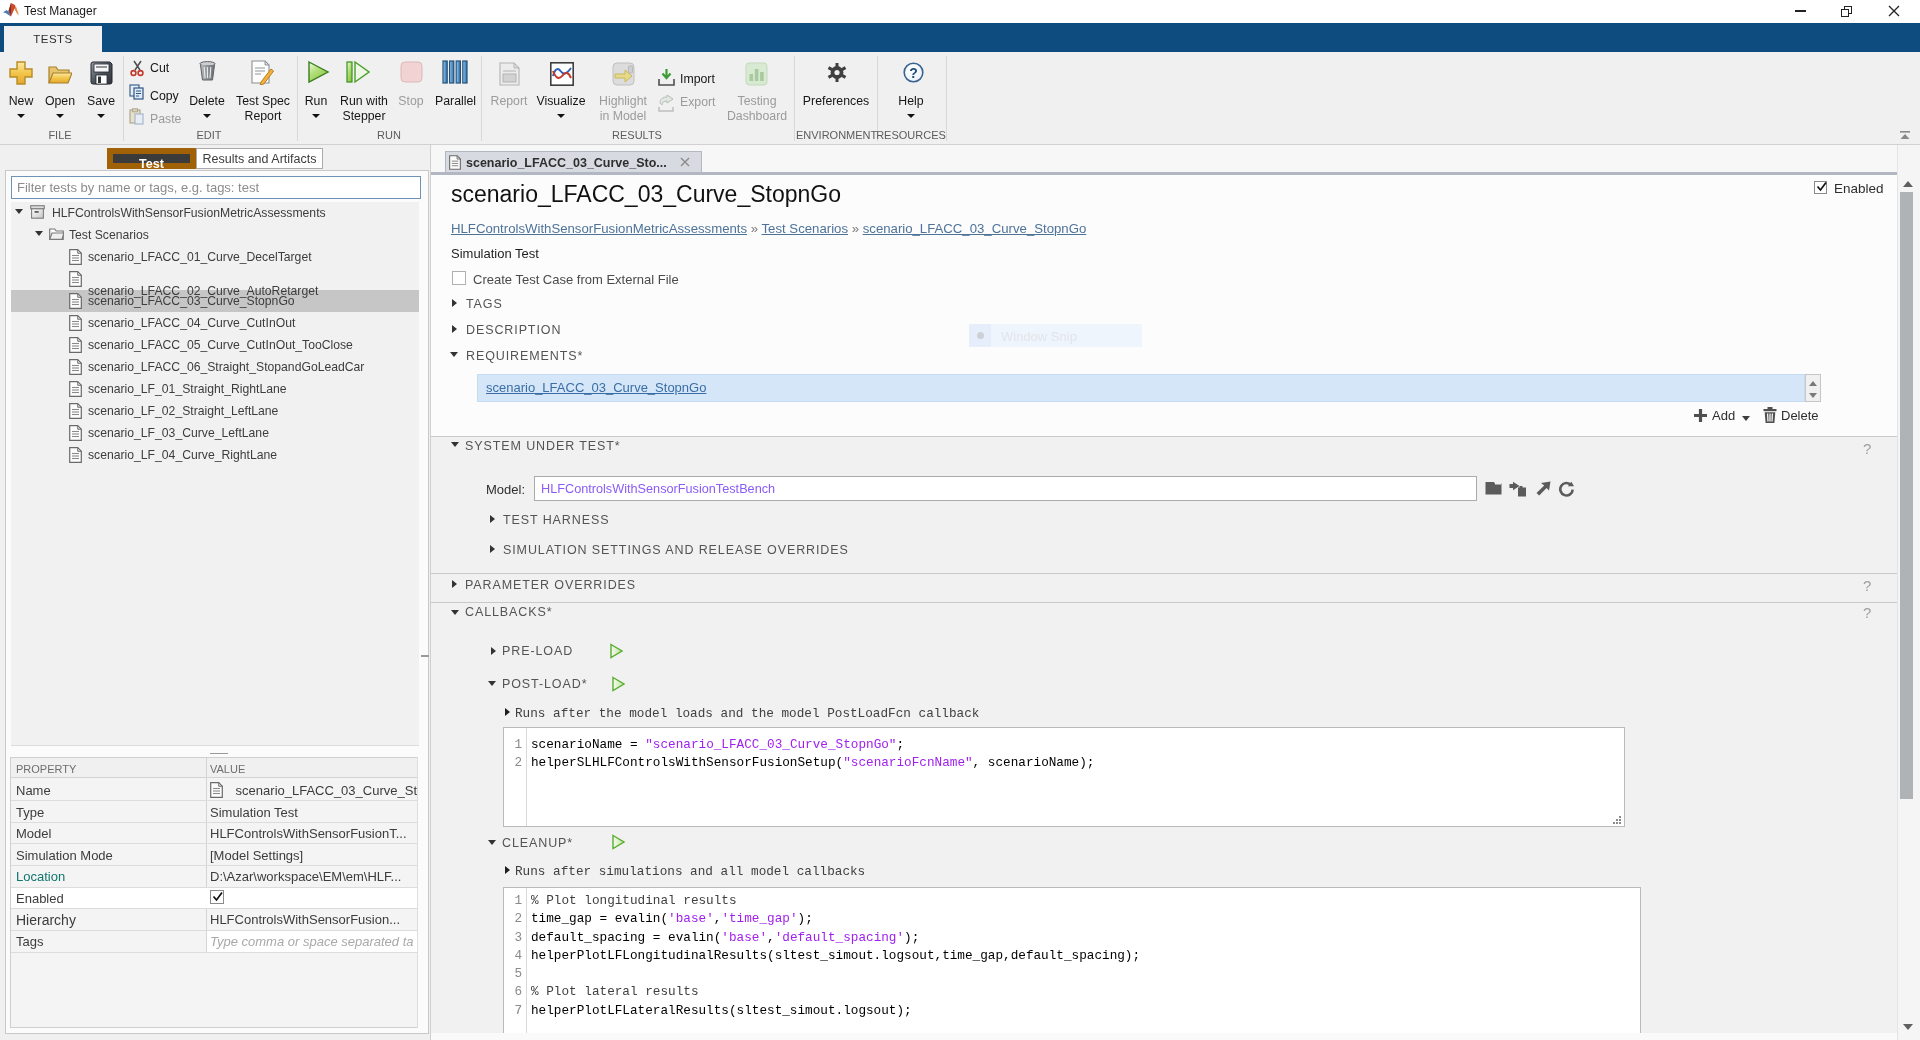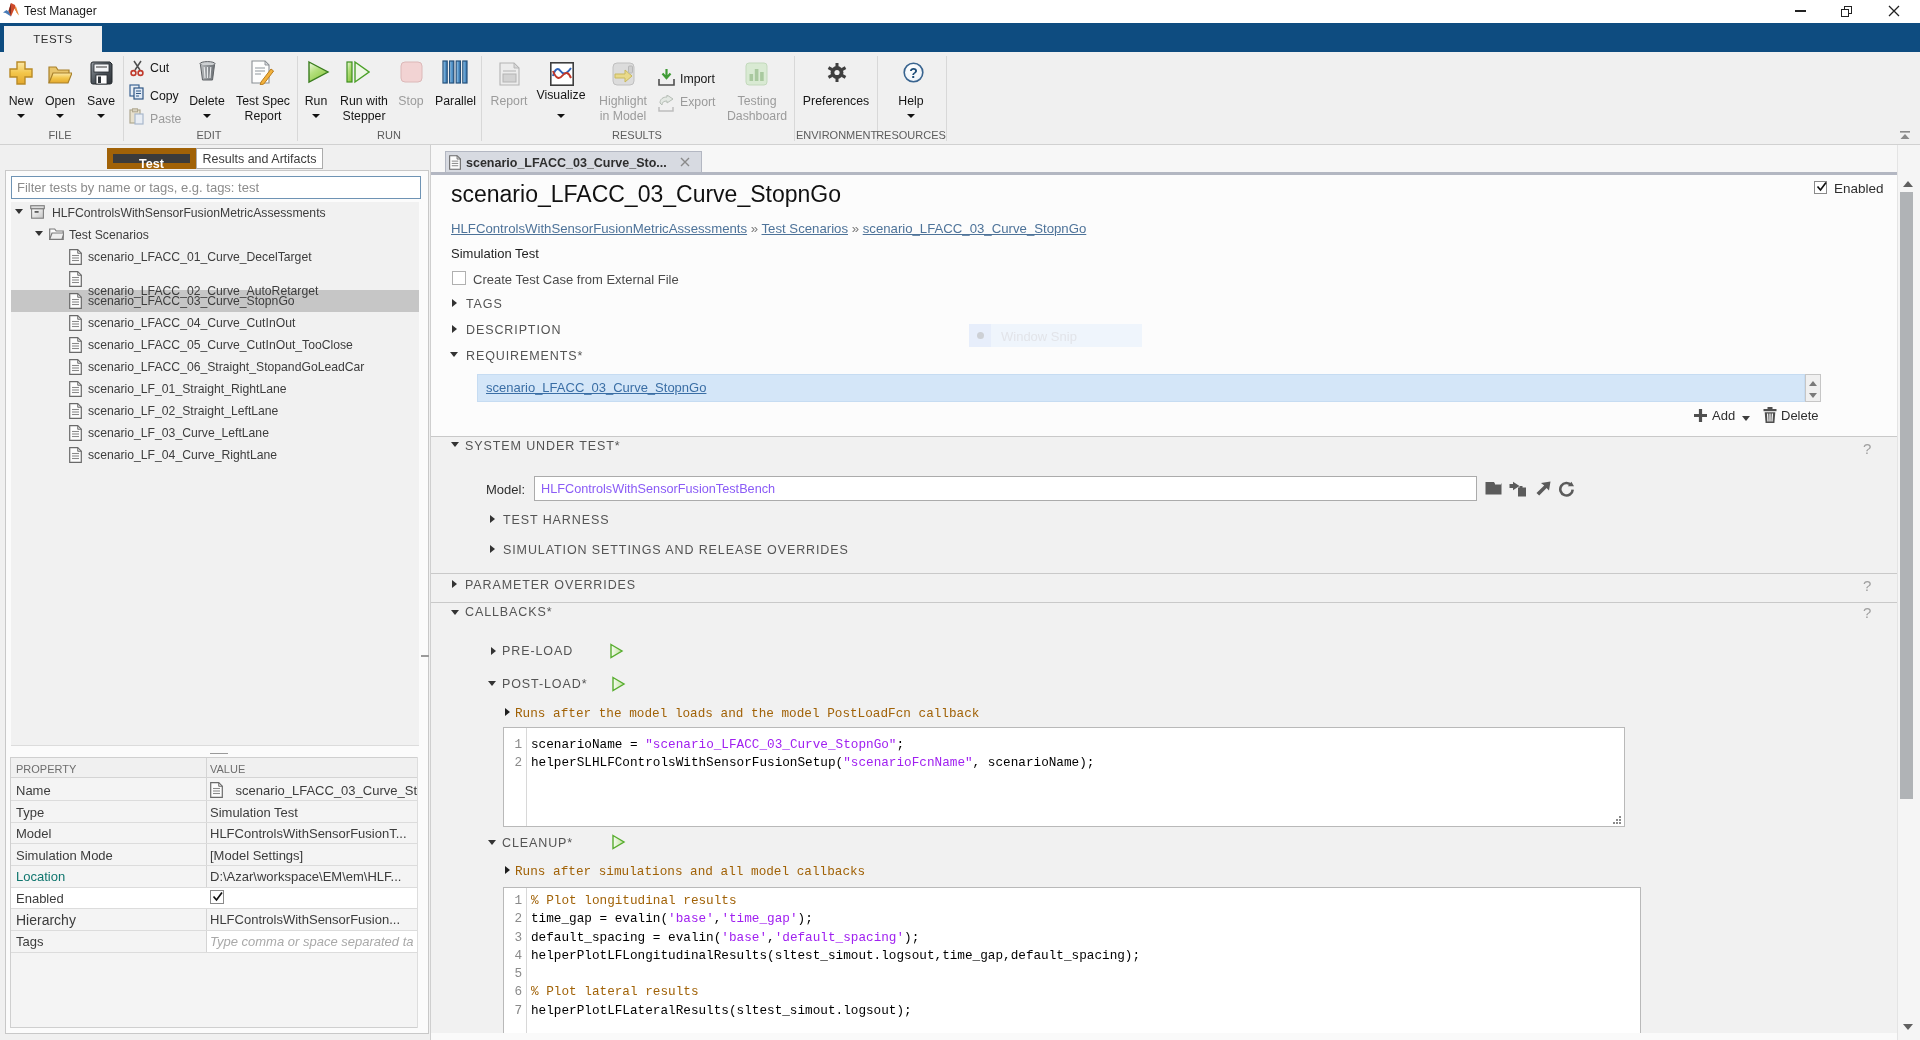--- a/index.html
+++ b/index.html
@@ -3,21 +3,21 @@
 *{margin:0;padding:0;box-sizing:border-box;}
 html,body{width:1920px;height:1040px;overflow:hidden;background:#fff;}
 body{font-family:"Liberation Sans",sans-serif;-webkit-font-smoothing:antialiased;}
 .abs{position:absolute;}
 .lbl{font-size:12.3px;color:#161616;text-align:center;line-height:14.5px;}
 .dis{color:#9b9b9b;}
 .seclab{font-size:11px;color:#5c5c5c;text-align:center;}
 .darr{width:0;height:0;border-left:4px solid transparent;border-right:4px solid transparent;border-top:4px solid #111;}
 .sechead{font-size:12.5px;color:#545454;letter-spacing:0.9px;font-weight:400;}
 .mono{font-family:"Liberation Mono",monospace;font-size:12.7px;line-height:18.3px;white-space:pre;}
-.grn{color:#a16207;}
+.grn{color:#404040;}
 .pur{color:#a020f0;}
 .qhelp{font-size:15px;color:#a0a0a0;font-weight:400;}
 </style></head>
 <body>
 
 <div class="abs" style="left:0;top:0;width:1920px;height:25px;background:#ffffff;">
   <svg class="abs" style="left:3px;top:3px;" width="16" height="15" viewBox="0 0 16 15">
     <polygon points="0,9.5 3.5,7 5.5,8.5 8,5.5 8,13.5 2.5,10" fill="#4a7db8"></polygon>
     <polygon points="8,0 5.5,8 8,13.5 11.5,5.5 14.5,11 12,2" fill="#cf4a2a"></polygon>
     <polygon points="8,0 5.8,7.2 8,12" fill="#7a2f23"></polygon>
@@ -187,21 +187,21 @@
   <line x1="4" y1="9" x2="17" y2="9" stroke="#bcbcbc" stroke-width="1.2"></line>
   <rect x="4" y="12" width="13" height="8" fill="#d2d2d2" stroke="#b4b4b4"></rect>
 </svg>
 <div class="abs lbl dis" style="left:489px;top:94px;width:40px;">Report</div>
 
 <svg class="abs" style="left:550px;top:62px;" width="24" height="24" viewBox="0 0 24 24">
   <rect x="0.8" y="0.8" width="22.4" height="22.4" fill="#fff" stroke="#3e3e3e" stroke-width="1.6"></rect>
   <path d="M3,14 C5,6.5 8,5.5 10.5,9 C13,12.5 16,13 21,6" fill="none" stroke="#2f62b8" stroke-width="2"></path>
   <path d="M3,9 C6,17 9.5,17.5 12.5,13.5 C15.5,9.5 18.5,10 21,16" fill="none" stroke="#c0392b" stroke-width="2"></path>
 </svg>
-<div class="abs lbl" style="left:531px;top:88px;width:60px;text-align:center;">Visualize</div>
+<div class="abs lbl" style="left:531px;top:94px;width:60px;text-align:center;">Visualize</div>
 <div class="abs darr" style="left:557px;top:114px;"></div>
 
 <svg class="abs" style="left:612px;top:62px;" width="23" height="24" viewBox="0 0 23 24">
   <rect x="1" y="1" width="21" height="22" rx="4" fill="#dcdcdc" stroke="#c0c0c0"></rect>
   <path d="M3,12 h10 v-4 l7,6 -7,6 v-4 h-10 Z" fill="#e8d98a" stroke="#c9b95e" stroke-width="1"></path>
   <rect x="16.5" y="4" width="4" height="7" rx="1" fill="#cfcfcf" stroke="#b8b8b8"></rect>
 </svg>
 <div class="abs lbl dis" style="left:593px;top:94px;width:60px;">Highlight<br>in Model</div>
 
 <svg class="abs" style="left:658px;top:68px;" width="17" height="19" viewBox="0 0 17 19">

